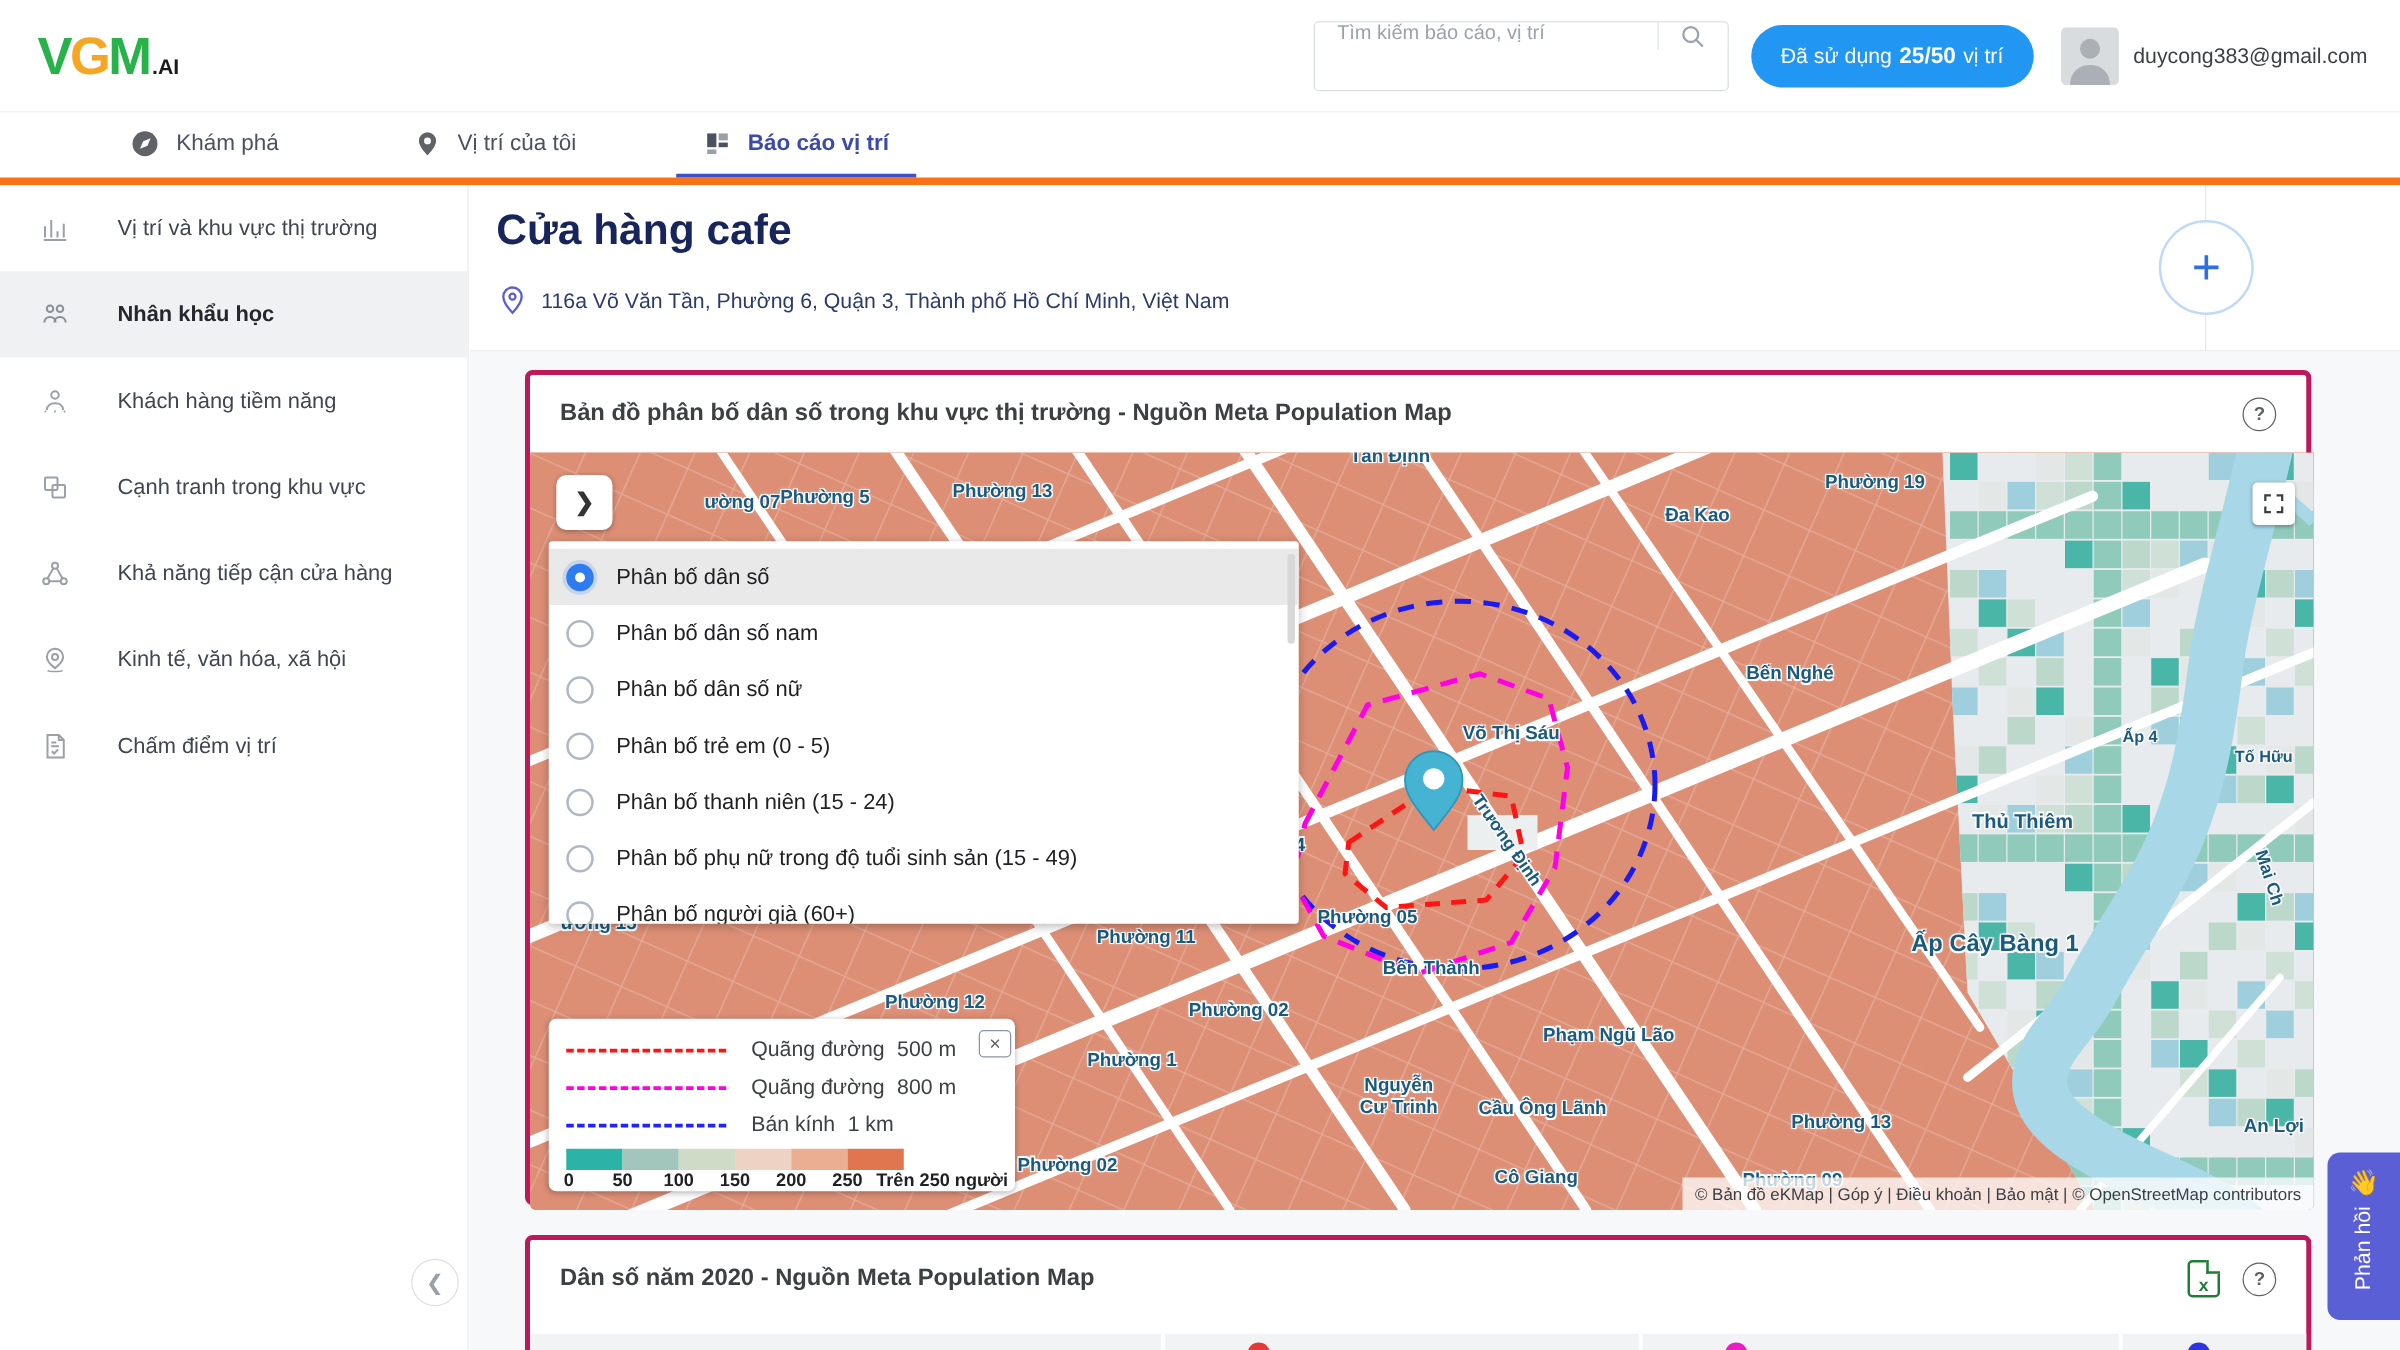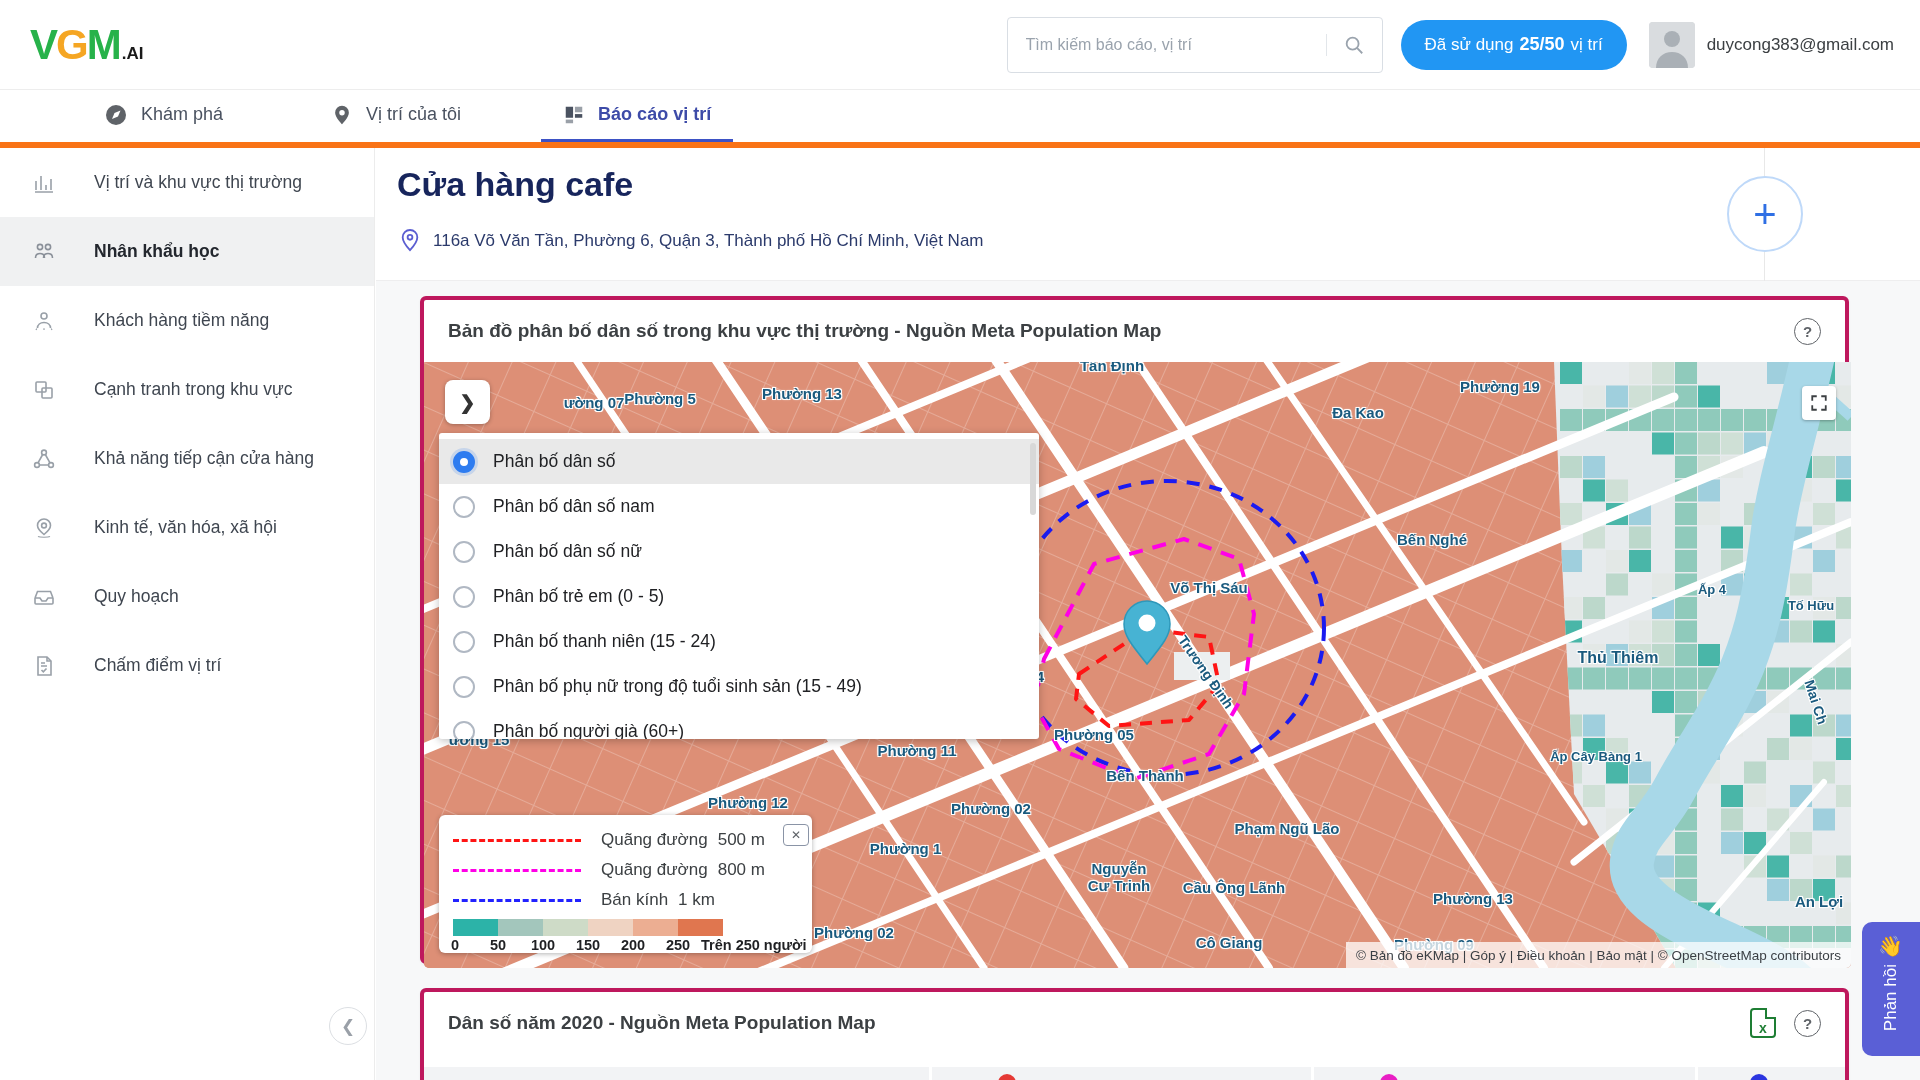--- a/index.html
+++ b/index.html
@@ -7,22 +7,22 @@
     font-family:"Liberation Sans", sans-serif; }
   #app { position:relative; width:1920px; height:1080px; background:#fff; overflow:hidden; }
 
   
   .header { position:absolute; left:0; top:0; width:1920px; height:90px; background:#fff;
     border-bottom:1px solid #ededed; display:flex; align-items:center; }
   .logo { margin-left:30px; font-weight:800; font-size:42px; letter-spacing:-2px; display:flex; align-items:flex-end; }
   .logo .l-v,.logo .l-m { color:#27b24a; }
   .logo .l-g { color:#f5a623; }
   .logo .l-suffix { color:#1a1a1a; font-size:17px; font-weight:800; letter-spacing:0; margin-left:2px; margin-bottom:5px; }
-  .search-box { margin-left:auto; width:376px; height:56px; border:1px solid #d9dee4; border-radius:4px;
-    display:flex; align-items:center; overflow:hidden; }
+  .search-box { margin-left:auto; width:332px; height:56px; border:1px solid #d9dee4; border-radius:4px;
+    display:flex; align-items:flex-start; overflow:hidden; }
   .search-box input { flex:1; border:none; outline:none; padding:0 18px; font-size:16px; color:#333;
     font-family:"Liberation Sans", sans-serif; }
   .search-box input::placeholder { color:#9aa3ad; }
   .search-btn { width:56px; border-left:1px solid #e2e6ea; display:flex; align-items:center; justify-content:center; cursor:pointer; background:#fff; }
   .usage-badge { margin-left:18px; height:50px; border-radius:25px; background:#2196f3; color:#fff;
     display:flex; align-items:center; padding:0 24px; font-size:17px; white-space:nowrap; cursor:pointer; }
   .usage-badge b { margin:0 6px; font-size:18px; }
   .avatar { margin-left:22px; width:46px; height:46px; border-radius:4px; background:#d9dcdf; overflow:hidden; flex:none; }
   .user-email { margin-left:12px; margin-right:26px; font-size:17px; color:#3c4043; white-space:nowrap; }
 
@@ -229,26 +229,20 @@
         </svg>
       <span>Khả năng tiếp cận cửa hàng</span>
     </div>
     <div class="side-item">
       <svg width="24" height="24" viewBox="0 0 24 24" fill="none" stroke="#99a0a8" stroke-width="1.6">
           <path d="M12 3a6.5 6.5 0 0 1 6.5 6.5c0 3.8-4 7-6.5 9-2.5-2-6.5-5.2-6.5-9A6.5 6.5 0 0 1 12 3z"></path>
           <circle cx="12" cy="9.5" r="2.4"></circle>
           <path d="M6 20.5c1.8 1 10.2 1 12 0" stroke-width="1.2"></path>
         </svg>
       <span>Kinh tế, văn hóa, xã hội</span>
-    </div>
-    <div class="side-item">
-      <svg width="24" height="24" viewBox="0 0 24 24" fill="none" stroke="#99a0a8" stroke-width="1.6">
-          <path d="M3 13l2.5-6.5h13L21 13M3 13v5a1 1 0 0 0 1 1h16a1 1 0 0 0 1-1v-5M3 13h5l2 3h4l2-3h5"></path>
-        </svg>
-      <span>Quy hoạch</span>
     </div>
     <div class="side-item">
       <svg width="24" height="24" viewBox="0 0 24 24" fill="none" stroke="#99a0a8" stroke-width="1.6">
           <path d="M6 3h9l4 4v14H6z"></path>
           <path d="M15 3v4h4M9 9h4M9 12h6"></path>
           <path d="M9.5 16l1.8 1.8 3.2-3.3"></path>
         </svg>
       <span>Chấm điểm vị trí</span>
     </div>
   </div>
@@ -535,21 +529,21 @@
           <span class="map-label" style="left: 785px; top: 225px;">Võ Thị Sáu</span>
           <span class="map-label" style="left: 1194px; top: 296px; font-size: 16px;">Thủ Thiêm</span>
           <span class="map-label" style="left: 616px; top: 314px;">4</span>
           <span class="map-label" style="left: 782px; top: 310px; font-size: 14px; transform: translate(-50%, -50%) rotate(55deg);">Trương Định</span>
           <span class="map-label" style="left: 670px; top: 372px;">Phường 05</span>
           <span class="map-label" style="left: 493px; top: 388px;">Phường 11</span>
           <span class="map-label" style="left: 55px; top: 377px;">ường 15</span>
           <span class="map-label" style="left: 721px; top: 413px;">Bến Thành</span>
           <span class="map-label" style="left: 324px; top: 440px;">Phường 12</span>
           <span class="map-label" style="left: 567px; top: 446px;">Phường 02</span>
-          <span class="map-label" style="left: 1172px; top: 394px; font-size: 13px;">Ấp Cây Bàng 1</span>
+          <span class="map-label" style="left: 1172px; top: 394px; font-size: 19px;">Ấp Cây Bàng 1</span>
           <span class="map-label" style="left: 1392px; top: 340px; font-size: 14px; transform: translate(-50%, -50%) rotate(72deg);">Mai Ch</span>
           <span class="map-label" style="left: 471px; top: 486px; padding-left: 21px;">Phường 1</span>
           <span class="map-label" style="left: 863px; top: 466px;">Phạm Ngũ Lão</span>
           <span class="map-label" style="left: 695px; top: 515px;">Nguyễn
 Cư Trinh</span>
           <span class="map-label" style="left: 810px; top: 525px;">Cầu Ông Lãnh</span>
           <span class="map-label" style="left: 1049px; top: 536px;">Phường 13</span>
           <span class="map-label" style="left: 1395px; top: 539px;">An Lợi</span>
           <span class="map-label" style="left: 430px; top: 570px;">Phường 02</span>
           <span class="map-label" style="left: 805px; top: 580px;">Cô Giang</span>

